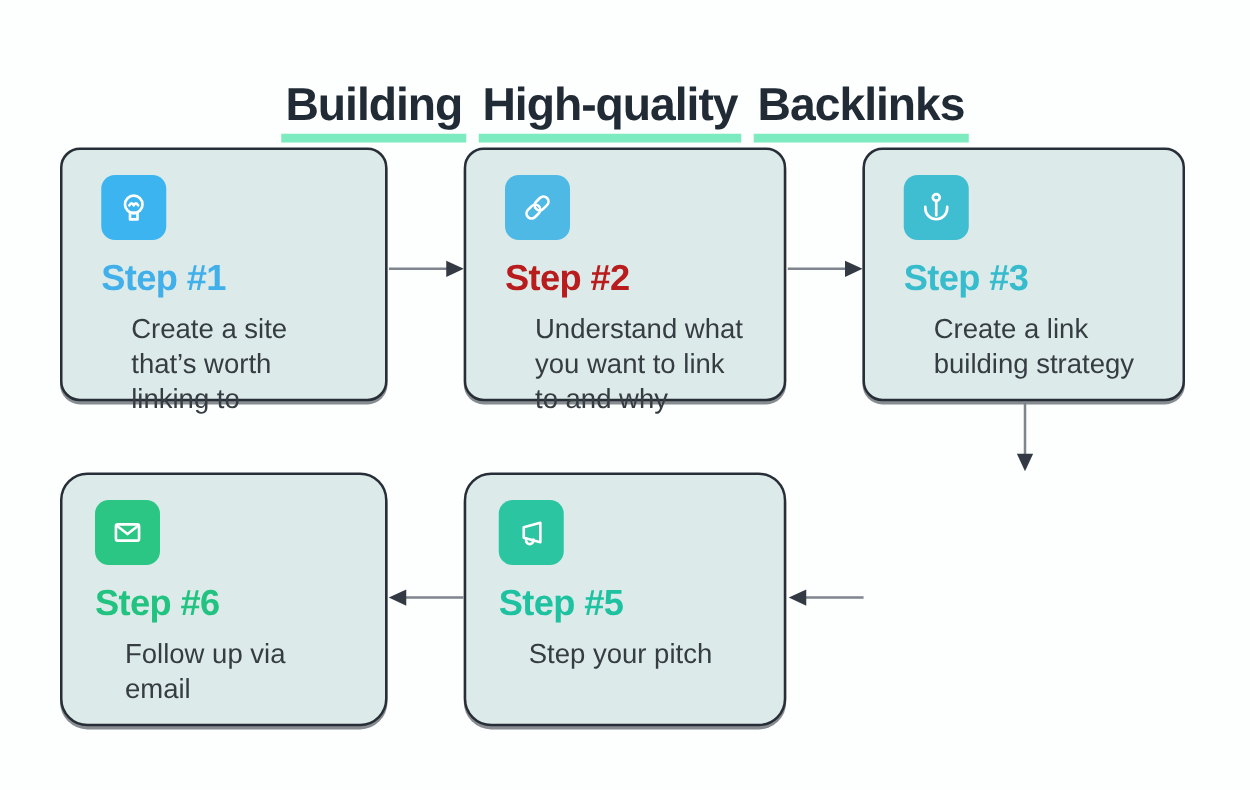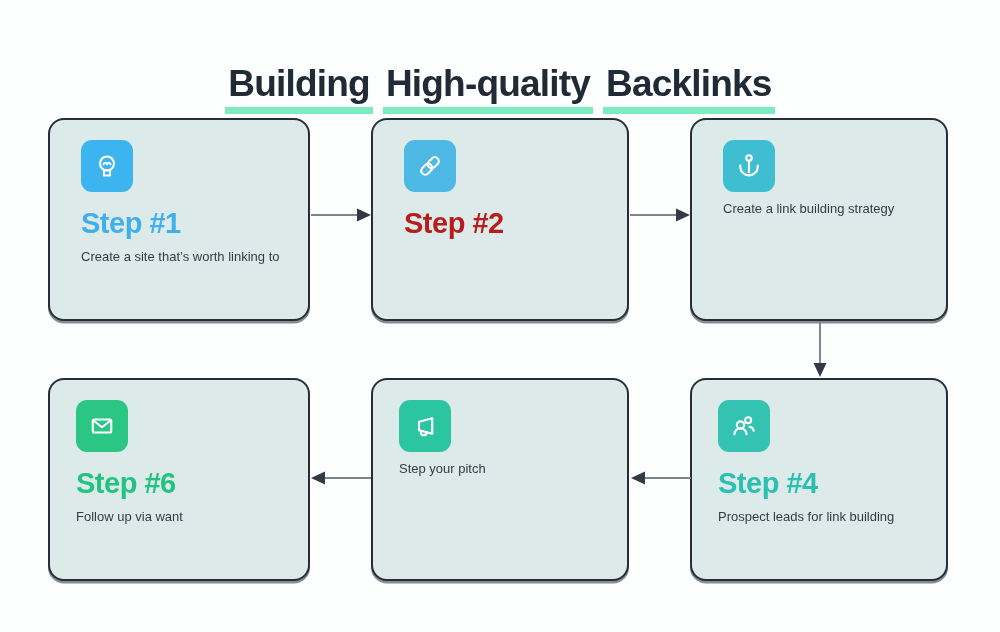--- a/index.html
+++ b/index.html
@@ -30,41 +30,42 @@
     position:absolute;
     background:#dcebe9;
     border:2px solid #272e37;
     border-radius:16px;
     box-shadow:0 2.5px 0 rgba(38,45,53,0.55);
     box-sizing:border-box;
     padding:20px 26px;
     height:203px;
   }
   .card.r1 { top:118px;padding-left:31px; }
-  .card.r2 { top:378px; }
+  .card.r2 { top:378px;border-radius:22px; }
   .card.c1 { left:48px;  width:262px; }
   .card.c2 { left:371px; width:258px; }
   .card.c3 { left:690px; width:258px; }
 
   .icon-box {
     width:52px; height:52px; border-radius:11px;
     display:flex; align-items:center; justify-content:center;
   }
   .icon-box svg { display:block; }
 
   .step-label {
     margin-top:16px;
     font-size:29px; font-weight:700; letter-spacing:-0.5px;
     line-height:1.1;
   }
   .step-desc {
     margin-top:9px;
-    font-size:13px; line-height:1.28;
+    font-size:22px; line-height:1.28;
     color:#353c42;
     max-width:232px;
+    margin-left:24px;
   }
 
   
   .arrow { position:absolute; }
 </style>
 </head>
 <body>
 
 <div class="stage">
 
@@ -87,66 +88,57 @@
   <div class="card r1 c2">
     <div class="icon-box" style="background-color: rgb(78, 185, 229);">
       <svg width="30" height="30" viewBox="0 0 24 24" fill="none" stroke="#ffffff" stroke-width="1.7" stroke-linecap="round" stroke-linejoin="round">
         <g transform="rotate(45 12 12)">
           <rect x="8.8" y="3.4" width="6.4" height="9.8" rx="3.2"></rect>
           <rect x="8.8" y="10.8" width="6.4" height="9.8" rx="3.2"></rect>
         </g>
       </svg>
     </div>
     <div class="step-label" style="color: #b91c1c;">Step #2</div>
+    <div class="step-desc">Understand what you want to link to and why</div>
   </div>
 
   <div class="card r1 c3">
     <div class="icon-box" style="background-color: rgb(63, 190, 209);">
       <svg width="30" height="30" viewBox="0 0 24 24" fill="none" stroke="#ffffff" stroke-width="1.7" stroke-linecap="round" stroke-linejoin="round">
         <circle cx="12" cy="5.6" r="2.2"></circle>
         <line x1="12" y1="7.8" x2="12" y2="17"></line>
         <path d="M5 11.6 v0.9 a7 7 0 0 0 14 0 v-0.9"></path>
       </svg>
     </div>
+    <div class="step-label" style="color: rgb(54, 188, 205);">Step #3</div>
     <div class="step-desc">Create a link building strategy</div>
   </div>
 
   <div class="card r2 c1">
     <div class="icon-box" style="background-color: rgb(43, 198, 132);">
       <svg width="30" height="30" viewBox="0 0 24 24" fill="none" stroke="#ffffff" stroke-width="1.7" stroke-linecap="round" stroke-linejoin="round">
         <rect x="4.6" y="6.8" width="14.8" height="10.4" rx="1.2"></rect>
         <polyline points="5.4,7.8 12,13 18.6,7.8"></polyline>
       </svg>
     </div>
     <div class="step-label" style="color: rgb(34, 195, 129);">Step #6</div>
-    <div class="step-desc">Follow up via want</div>
+    <div class="step-desc">Follow up via email</div>
   </div>
 
   <div class="card r2 c2">
     <div class="icon-box" style="background-color: rgb(44, 197, 161);">
       <svg width="30" height="30" viewBox="0 0 24 24" fill="none" stroke="#ffffff" stroke-width="1.7" stroke-linecap="round" stroke-linejoin="round">
         <path d="M17.8 5.8 v12.4 L7.2 15.4 V8.6 Z"></path>
         <path d="M8.7 15.9 v1.2 a2.3 2.3 0 0 0 4.6 0 v-0.5"></path>
       </svg>
     </div>
+    <div class="step-label" style="color: rgb(30, 194, 160);">Step #5</div>
     <div class="step-desc">Step your pitch</div>
   </div>
 
-  <div class="card r2 c3">
-    <div class="icon-box" style="background-color: rgb(52, 195, 179);">
-      <svg width="30" height="30" viewBox="0 0 24 24" fill="none" stroke="#ffffff" stroke-width="1.7" stroke-linecap="round" stroke-linejoin="round">
-        <circle cx="15.3" cy="7.4" r="2.4"></circle>
-        <path d="M16.4 12.6 a4.2 4.2 0 0 1 3.4 3.2"></path>
-        <circle cx="9.2" cy="11.2" r="2.9"></circle>
-        <path d="M4.4 18.6 a4.8 4.8 0 0 1 9.6 0"></path>
-      </svg>
-    </div>
-    <div class="step-label" style="color: rgb(44, 192, 178);">Step #4</div>
-    <div class="step-desc">Prospect leads for link building</div>
-  </div>
 
   <svg class="arrow" style="left:311px; top:205px;" width="60" height="20">
     <line x1="0" y1="10" x2="47" y2="10" stroke="#7e858d" stroke-width="2"></line>
     <polygon points="46,3.5 60,10 46,16.5" fill="#333a43"></polygon>
   </svg>
 
   <svg class="arrow" style="left:630px; top:205px;" width="60" height="20">
     <line x1="0" y1="10" x2="47" y2="10" stroke="#7e858d" stroke-width="2"></line>
     <polygon points="46,3.5 60,10 46,16.5" fill="#333a43"></polygon>
   </svg>

